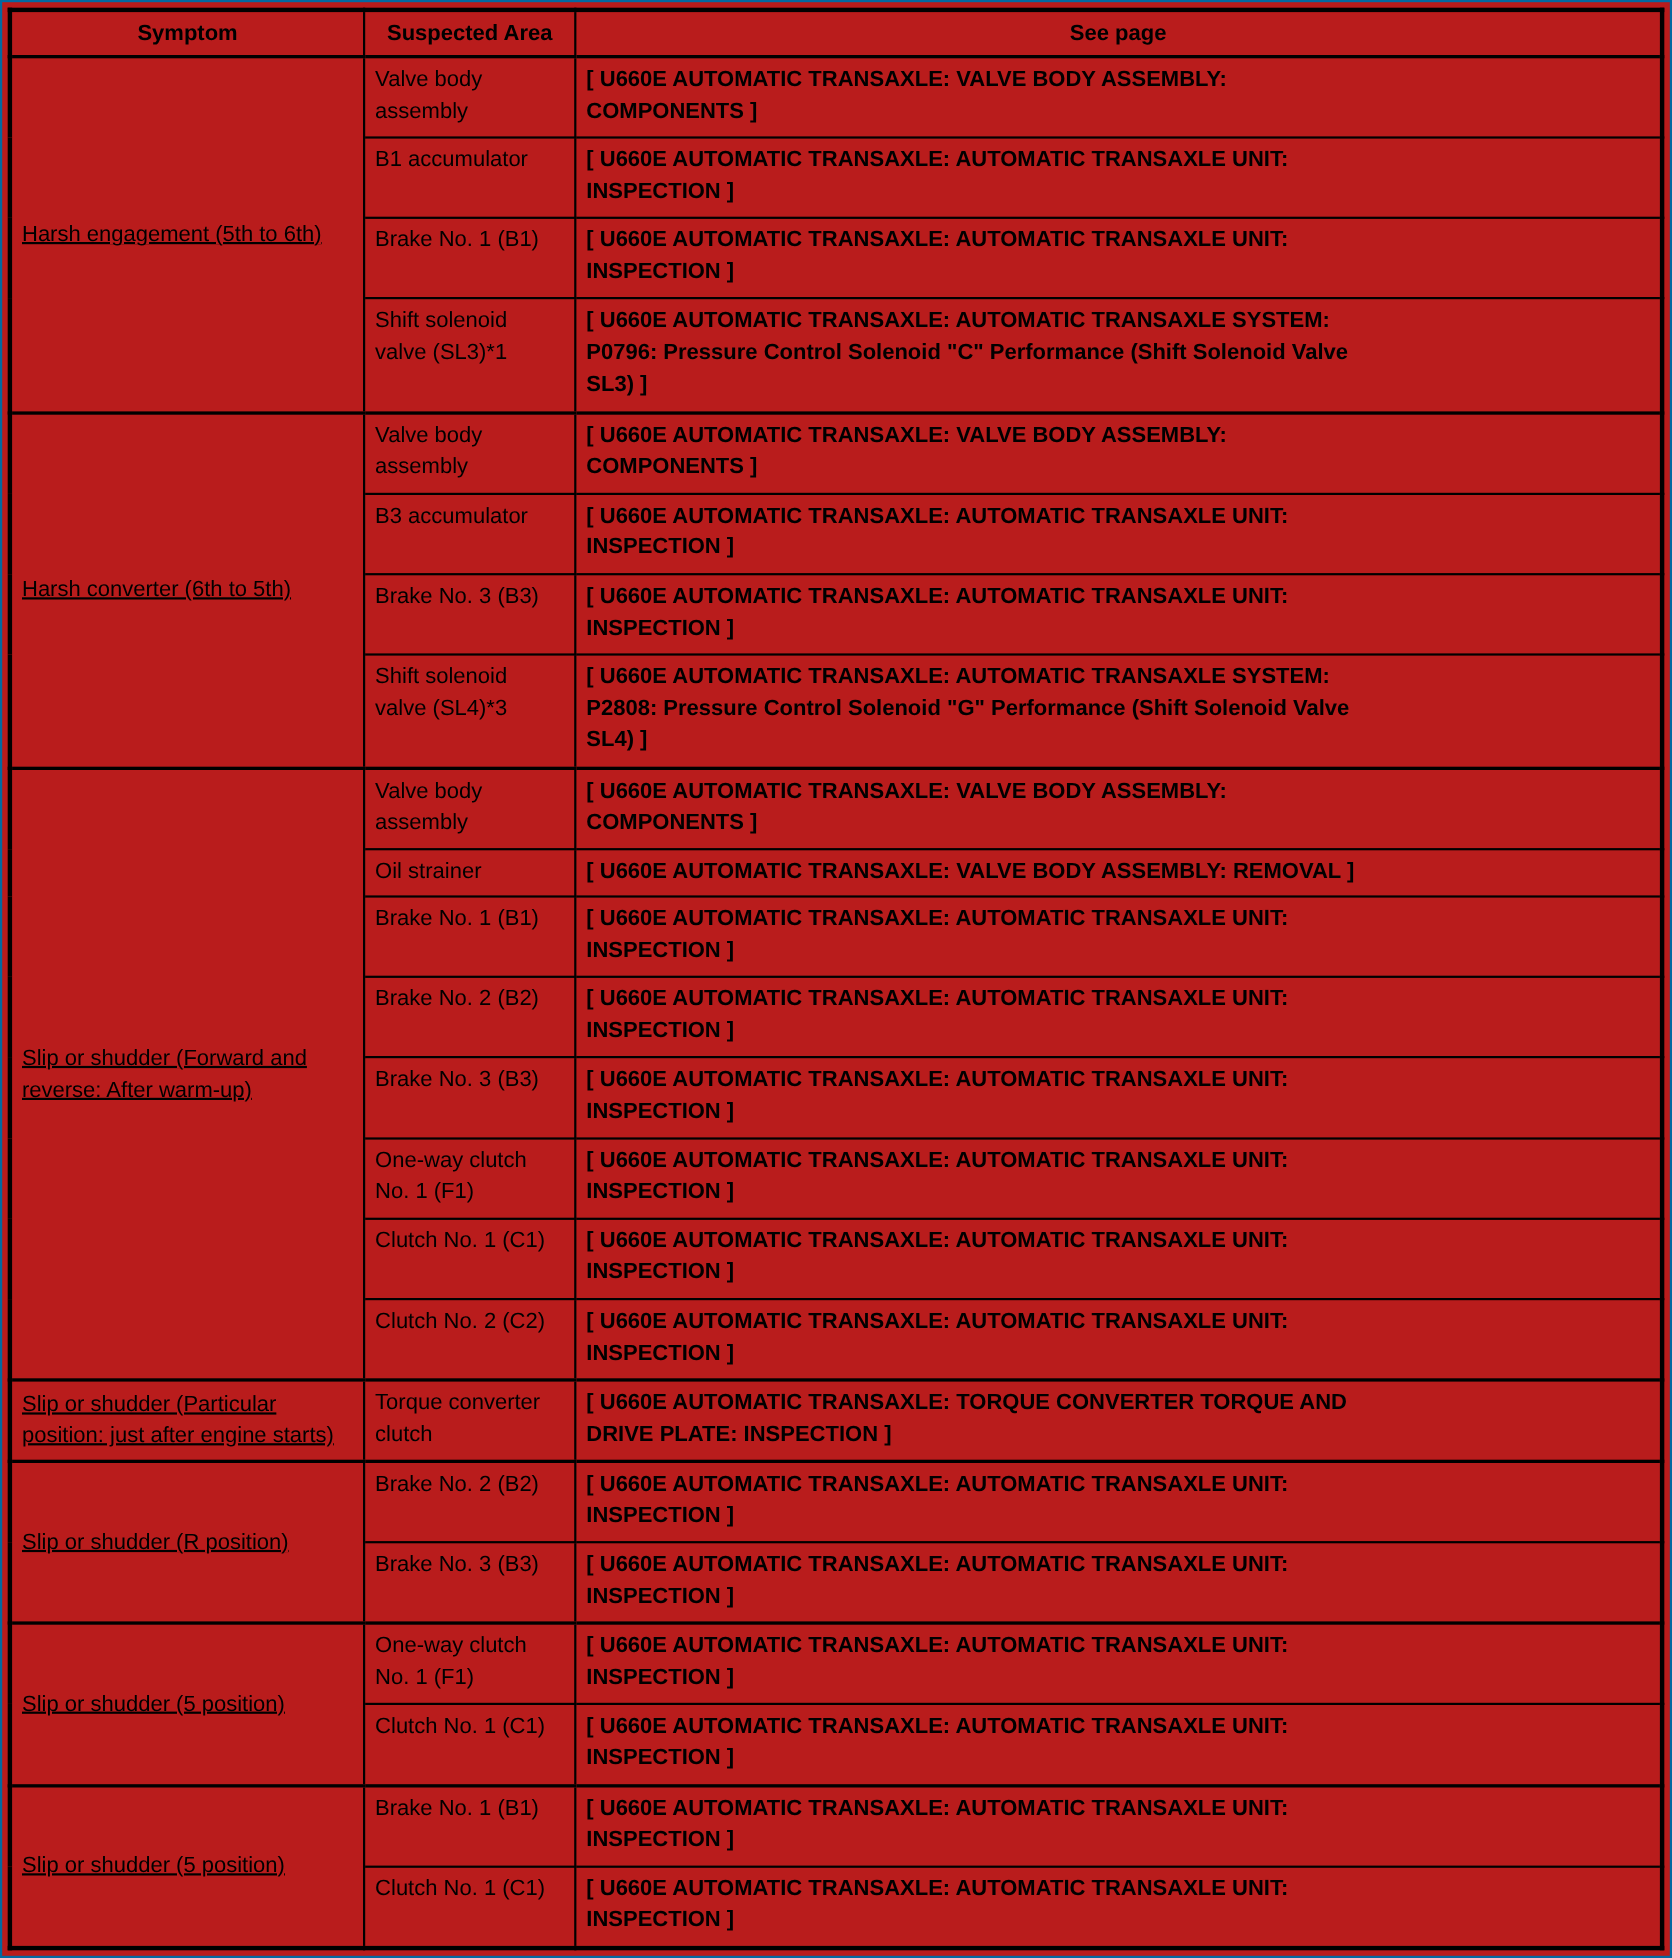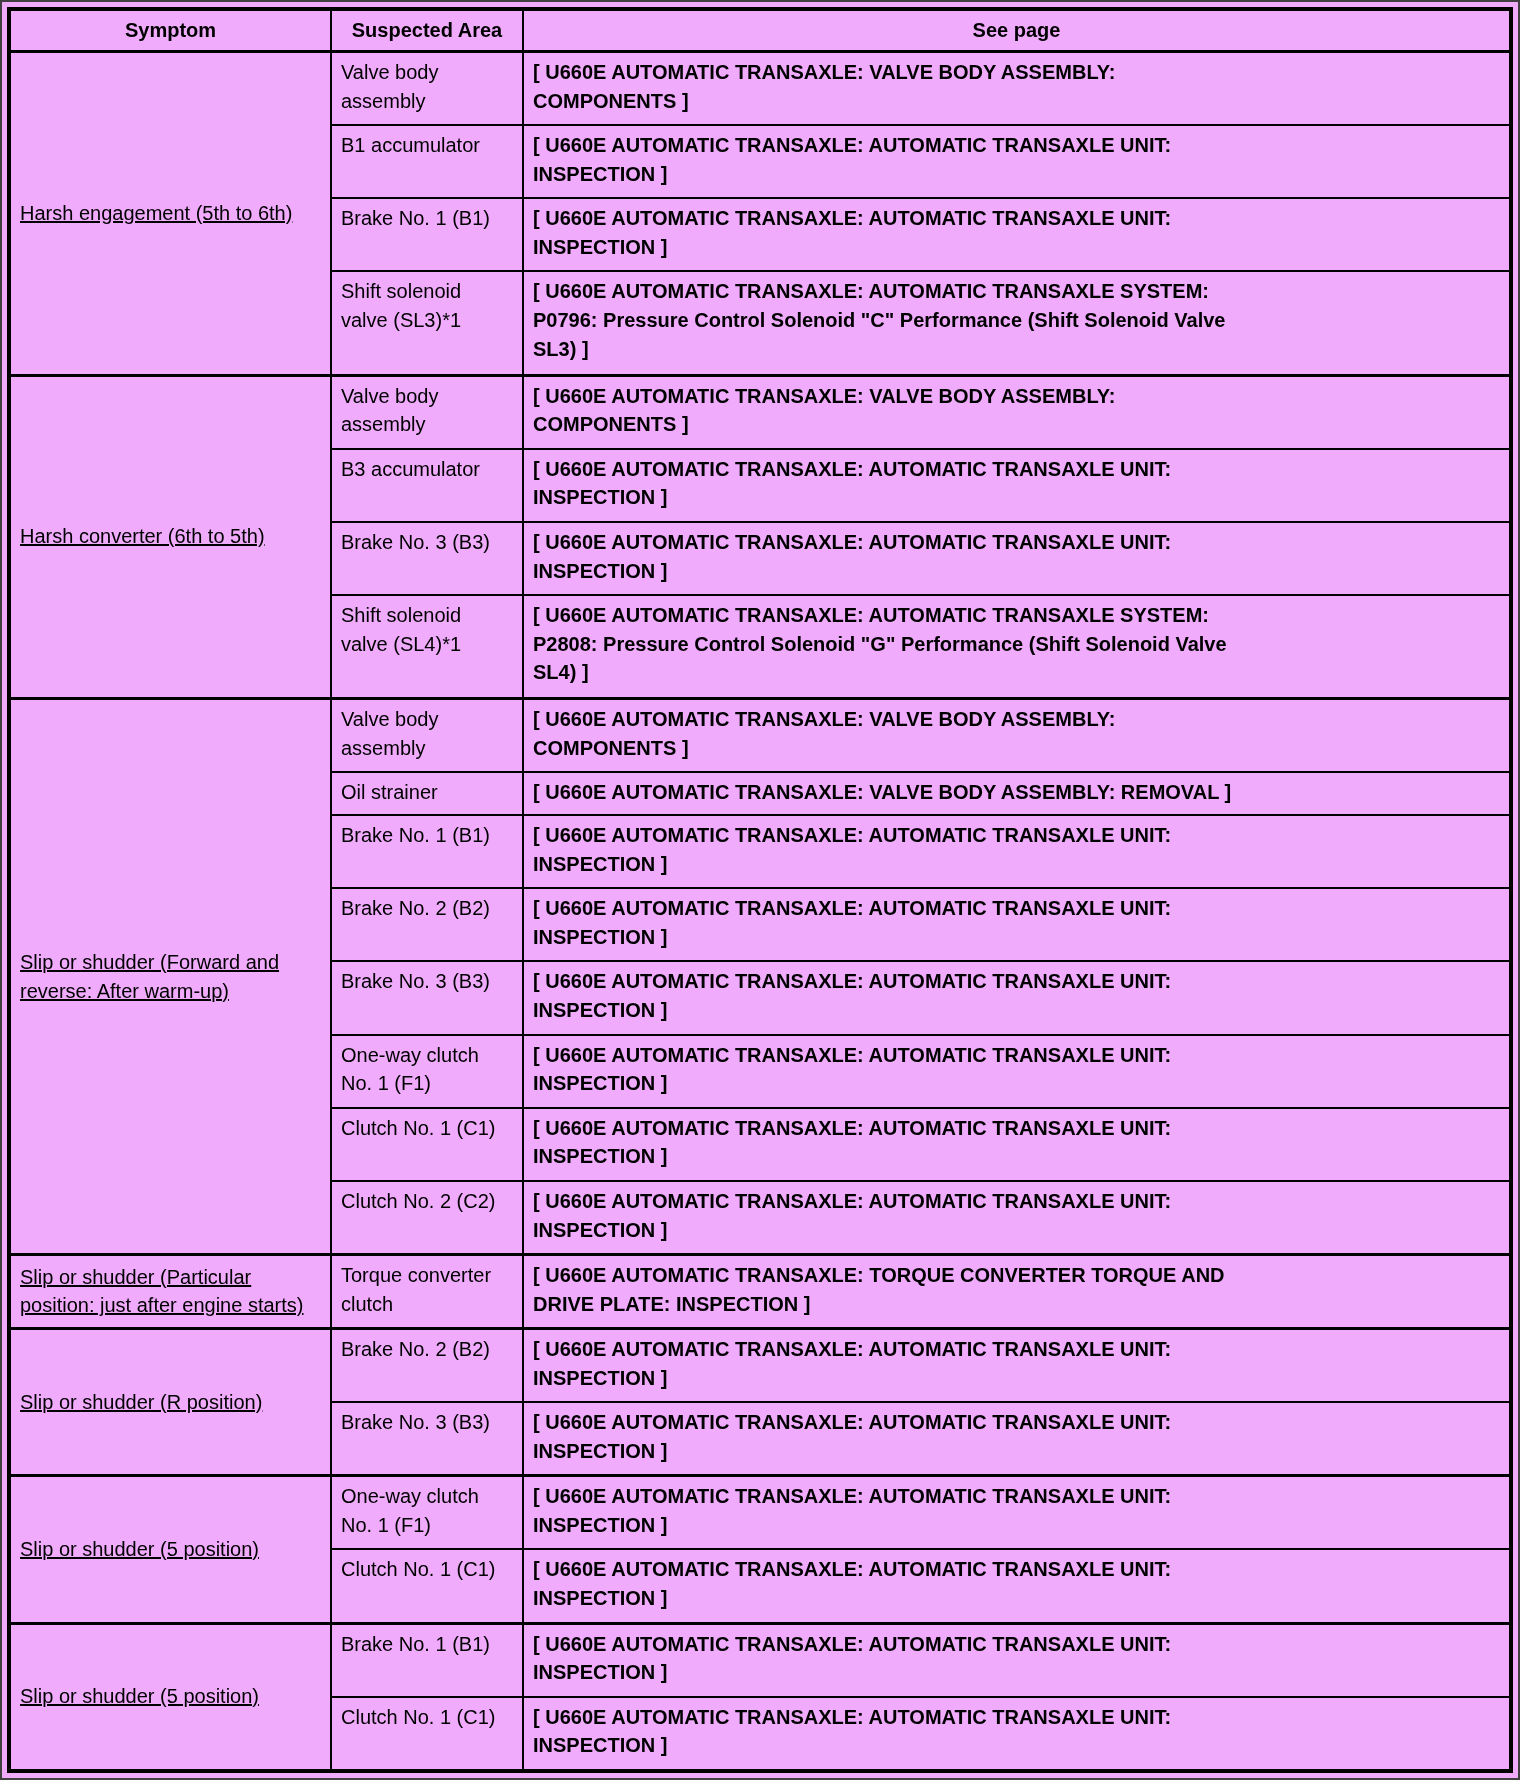--- a/index.html
+++ b/index.html
@@ -10,24 +10,24 @@
   body {
     width: 1520px;
     height: 1780px;
     font-family: "Liberation Sans", "DejaVu Sans", sans-serif;
     color: #000000;
     box-sizing: border-box;
   }
   .page-frame {
     position: absolute;
     inset: 0;
-    border: 2px solid #404040;
+    border: 2px solid #0369a1;
     padding: 5px;
     box-sizing: border-box;
-    background: #f0abfc;
+    background: #b91c1c;
   }
   table.symptom-table {
     width: 100%;
     height: 100%;
     border-collapse: collapse;
     border: 4px solid #000000;
     table-layout: fixed;
   }
   col.col-symptom { width: 322px; }
   col.col-area    { width: 192px; }
@@ -118,21 +118,21 @@
           <td class="area">B3 accumulator</td>
           <td class="page-ref">[ U660E AUTOMATIC TRANSAXLE: AUTOMATIC TRANSAXLE UNIT:
 INSPECTION ]</td>
         </tr>
         <tr>
           <td class="area">Brake No. 3 (B3)</td>
           <td class="page-ref">[ U660E AUTOMATIC TRANSAXLE: AUTOMATIC TRANSAXLE UNIT:
 INSPECTION ]</td>
         </tr>
         <tr>
-          <td class="area">Shift solenoid valve (SL4)*1</td>
+          <td class="area">Shift solenoid valve (SL4)*3</td>
           <td class="page-ref">[ U660E AUTOMATIC TRANSAXLE: AUTOMATIC TRANSAXLE SYSTEM:
 P2808: Pressure Control Solenoid "G" Performance (Shift Solenoid Valve
 SL4) ]</td>
         </tr>
         <tr class="group-start">
           <td class="symptom" rowspan="8">Slip or shudder (Forward and reverse: After warm-up)</td>
           <td class="area">Valve body assembly</td>
           <td class="page-ref">[ U660E AUTOMATIC TRANSAXLE: VALVE BODY ASSEMBLY:
 COMPONENTS ]</td>
         </tr>

